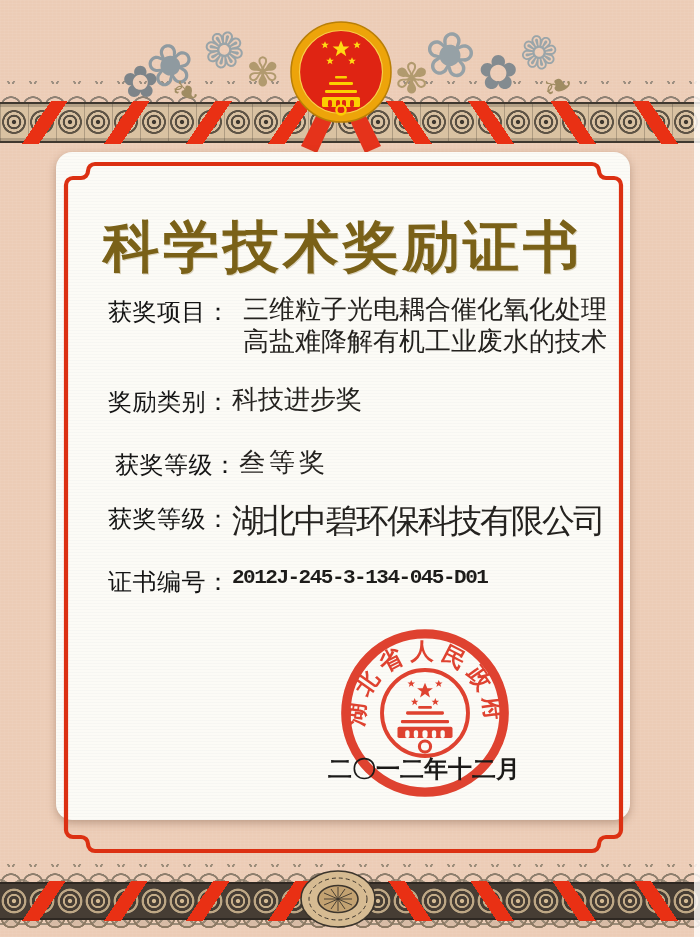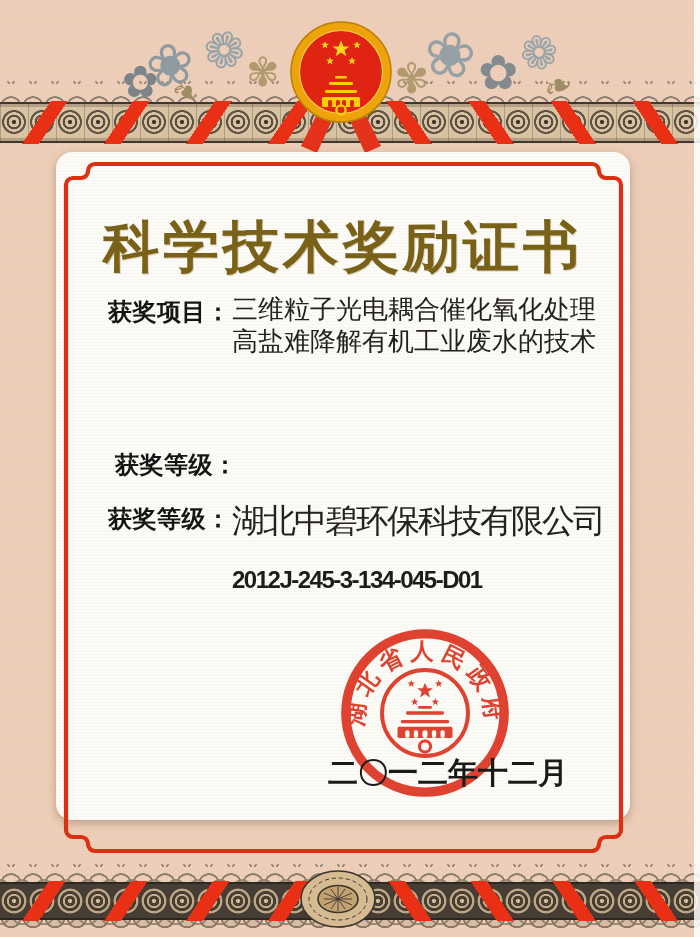--- a/index.html
+++ b/index.html
@@ -60,31 +60,31 @@
     background:#fcfbf6;border-radius:16px;z-index:5;
     box-shadow:0 3px 9px rgba(96,60,40,.35);
     background-image:repeating-linear-gradient(0deg, rgba(150,160,175,.05) 0 1px, rgba(0,0,0,0) 1px 3px);}
   .frame-svg{position:absolute;left:0;top:0;}
   .cert-title{position:absolute;left:0;top:58px;width:100%;margin:0;text-align:center;
     font-size:56px;font-weight:bold;letter-spacing:4px;color:#7a6118;
     font-family:"DejaVu Serif","Liberation Serif",serif;
     text-shadow:1px 1px 0 rgba(122,97,24,.25);}
   .row{position:absolute;left:52px;right:24px;height:60px;}
   .row .lbl{position:absolute;left:0;top:2px;font-family:"Liberation Sans","DejaVu Sans",sans-serif;
-    font-weight:bold;font-size:24px;color:#141414;letter-spacing:0.5px;}
+    font-weight:normal;font-size:24px;color:#141414;letter-spacing:0.5px;}
   .row .val{position:absolute;left:124px;top:0;font-size:26px;color:#24221f;line-height:1.23;}
-  .r1{top:142px;} .r1 .val{width:372px;}
+  .r1{top:142px;} .r1 .val{width:372px;margin-left:11px;}
   .r2{top:232px;}
   .r3{top:295px;margin-left:7px;} .r3 .val{letter-spacing:4px;}
   .r4{top:349px;} .r4 .val{font-size:33px;letter-spacing:-2px;}
-  .r5{top:412px;} .r5 .val{top:1px;font-family:Liberation Sans, sans-serif;
-       font-size:24px;letter-spacing:-1.5px;font-weight:bold;color:#1d1c1a;}
+  .r5{top:412px;} .r5 .val{top:1px;font-family:Liberation Mono, monospace;
+       font-size:21px;letter-spacing:-1.5px;font-weight:bold;color:#1d1c1a;}
   .seal-svg{position:absolute;left:283px;top:475px;opacity:.9;z-index:6;}
   .cert-date{position:absolute;left:272px;top:601px;z-index:7;
-    font-size:30px;color:#1b1a18;letter-spacing:0;font-weight:bold;white-space:nowrap;}
+    font-size:24px;color:#1b1a18;letter-spacing:0;font-weight:bold;white-space:nowrap;}
 </style>
 </head>
 <body>
 
 <div class="page">
 
   <div class="scallops top"></div>
   <div class="lace-band top-band">
     <div class="stripes left"></div>
     <div class="stripes right"></div>
@@ -140,28 +140,34 @@
                V 33
                a 7 7 0 0 1 7 -7 h 8 a 7 7 0 0 0 7 -7 a 7 7 0 0 1 7 -7 Z" fill="none" stroke="#dc3012" stroke-width="4.2"></path>
     </svg>
 
     <h1 class="cert-title">科学技术奖励证书</h1>
 
     <div class="row r1">
       <span class="lbl">获奖项目：</span>
       <span class="val">三维粒子光电耦合催化氧化处理高盐难降解有机工业废水的技术</span>
     </div>
+    <div class="row r2">
+      <span class="lbl">奖励类别：</span>
+      <span class="val">科技进步奖</span>
+    </div>
     <div class="row r3">
       <span class="lbl">获奖等级：</span>
+      <span class="val">叁等奖</span>
     </div>
     <div class="row r4">
       <span class="lbl">获奖等级：</span>
       <span class="val">湖北中碧环保科技有限公司</span>
     </div>
     <div class="row r5">
+      <span class="lbl">证书编号：</span>
       <span class="val">2012J-245-3-134-045-D01</span>
     </div>
 
     <svg class="seal-svg" width="172" height="172" viewBox="0 0 200 200">
       <defs>
         <path id="sealArc" d="M 31,125 A 71 71 0 1 1 169,125"></path>
         <path id="sstar" d="M0,-8 L2.35,-2.47 8,-2.47 3.4,1.2 5,7 0,3.4 -5,7 -3.4,1.2 -8,-2.47 -2.35,-2.47 Z"></path>
       </defs>
       <circle cx="100" cy="100" r="92" fill="none" stroke="#dc2f1b" stroke-width="11"></circle>
       <text font-size="27" font-weight="bold" fill="#dc2f1b" letter-spacing="7" font-family="DejaVu Serif, Liberation Serif, serif">

